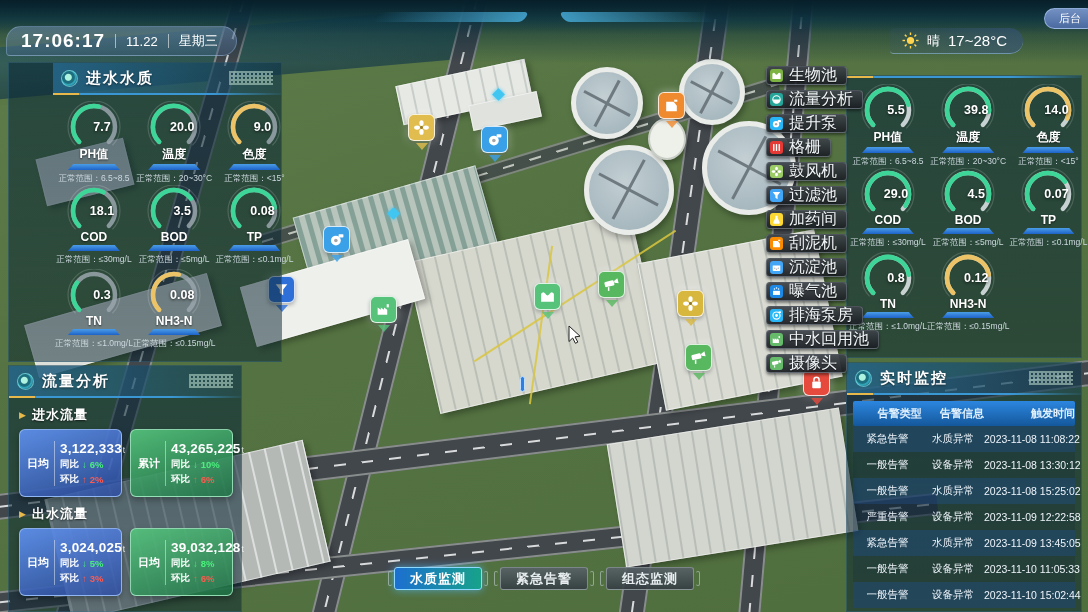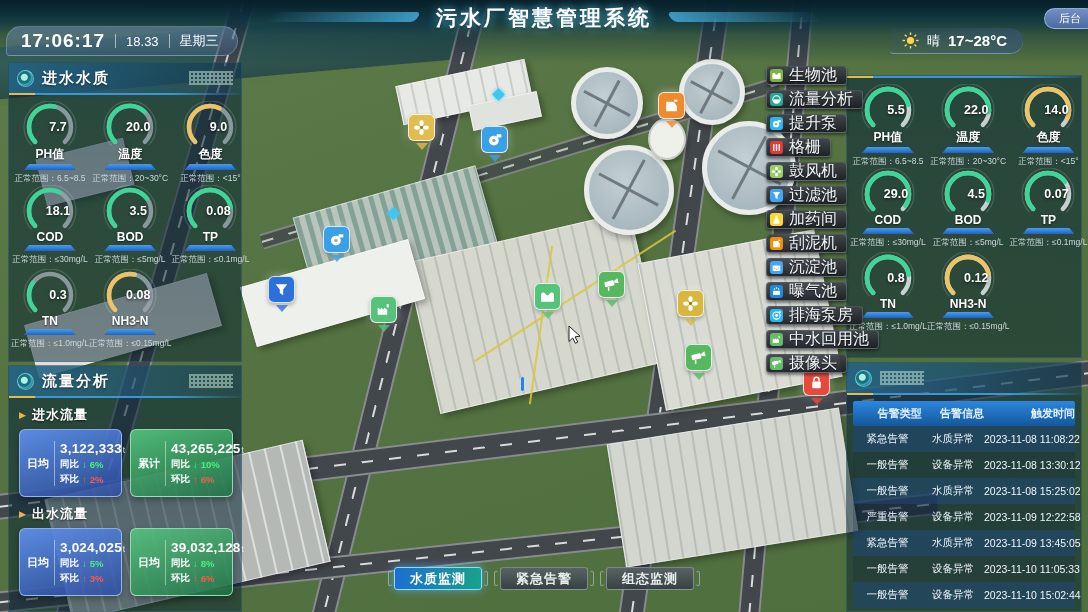--- a/index.html
+++ b/index.html
@@ -54,21 +54,21 @@
   .clockbar{position:absolute;left:6px;top:26px;height:30px;z-index:41;display:flex;align-items:center;gap:10px;padding:0 18px 0 14px;
     border-radius:15px 15px 15px 4px;background:linear-gradient(180deg,rgba(130,160,200,.45),rgba(70,100,145,.35));
     border:1px solid rgba(170,200,240,.35);color:#fff;}
   .clock-time{font-size:19px;font-weight:bold;letter-spacing:1px;}
   .clock-date,.clock-week{font-size:13px;}
   .vsep{width:1px;height:14px;background:rgba(255,255,255,.55);}
 
   .weatherbar{position:absolute;right:65px;top:28px;height:26px;z-index:41;display:flex;align-items:center;gap:8px;padding:0 16px 0 12px;
     border-radius:4px 14px 14px 4px;background:linear-gradient(90deg,rgba(55,85,125,.15),rgba(55,85,125,.6));
     border-bottom:1px solid rgba(150,195,235,.55);color:#fff;}
-  .weather-cond{font-size:13px;} .weather-temp{font-size:15px;font-weight:bold;}
+  .weather-cond{font-size:13px;} .weather-temp{font-size:15px;font-weight:normal;}
   .backstage{position:absolute;right:-8px;top:8px;z-index:41;padding:2px 14px;border-radius:11px;font-size:11px;color:#fff;
     background:linear-gradient(180deg,#7390c2,#4a6aa0);border:1px solid rgba(185,210,250,.6);cursor:pointer;}
 
   
   .panel{position:absolute;z-index:30;background:linear-gradient(180deg,rgba(10,42,56,.62),rgba(8,34,46,.5));
     border:1px solid rgba(90,160,200,.22);}
   .panel-head{display:flex;align-items:center;gap:8px;height:30px;padding:0 8px;
     background:linear-gradient(90deg,rgba(40,110,150,.75),rgba(40,110,150,.12));}
   .ph-icon{width:17px;height:17px;border-radius:50%;flex:0 0 auto;
     background:radial-gradient(circle at 42% 42%,#aef3e0 0 3px,#1d6e7e 4px 6px,#2fa3b8 7px 8px,rgba(40,140,160,.25) 9px);
@@ -262,28 +262,27 @@
             <rect x="4" y="7" width="8" height="6.5" rx="1" fill="#fff"></rect>
             <path d="M5.6 7V5.4a2.4 2.4 0 0 1 4.8 0V7" fill="none" stroke="#fff" stroke-width="1.4"></path>
           </svg>
           <span class="mk-tri" style="border-top-color: rgb(230, 74, 60);"></span>
         </div>
       </div>
   </div>
 
   <div class="topbar">
     <div class="wing l"></div>
-    <div class="page-title">污水厂智慧管理系统</div>
     <div class="wing r"></div>
   </div>
 
   <div class="clockbar">
     <span class="clock-time">17:06:17</span>
     <span class="vsep"></span>
-    <span class="clock-date">18.33</span>
+    <span class="clock-date">11.22</span>
     <span class="vsep"></span>
     <span class="clock-week">星期三</span>
   </div>
 
   <div class="weatherbar">
     <span style="display:flex;">
       <svg width="17" height="17" viewBox="0 0 17 17">
           <circle cx="8.5" cy="8.5" r="3.6" fill="#ffd54f"></circle>
       <g stroke="#ffd54f" stroke-width="1.4">
             <line x1="8.5" y1="0.5" x2="8.5" y2="3"></line>
@@ -296,21 +295,21 @@
             <line x1="2.8" y1="14.2" x2="4.6" y2="12.4"></line>
           </g>
         </svg>
     </span>
     <span class="weather-cond">晴</span>
     <span class="weather-temp">17~28°C</span>
   </div>
 
   <div class="backstage">后台</div>
 
-  <div class="panel" style="left:8px;top:62px;width:234px;height:300px;">
+  <div class="panel" style="left:8px;top:62px;width:274px;height:300px;padding-left:44px;">
     <div class="panel-head">
       <span class="ph-icon"></span>
       <span class="ph-title">进水水质</span>
       <span class="ph-dots"></span>
     </div>
     <div class="ph-underline"></div>
     <div class="gauge-grid" id="inlet-gauges">
         <div class="gauge">
           <svg width="58" height="54">
             <path d="M10.62 44.38 A26 26 0 1 1 47.38 44.38" stroke="rgba(255,255,255,.16)" stroke-width="1.2" fill="none"></path>
@@ -506,21 +505,21 @@
           <div class="g-label">PH值</div>
           <div class="g-ribbon"></div>
           <div class="g-range">正常范围：6.5~8.5</div>
         </div>
         <div class="gauge">
           <svg width="58" height="54">
             <path d="M10.62 44.38 A26 26 0 1 1 47.38 44.38" stroke="rgba(255,255,255,.16)" stroke-width="1.2" fill="none"></path>
             <path d="M14.15 40.85 A21 21 0 1 1 43.85 40.85" stroke="#e4eaec" stroke-opacity=".85" stroke-width="4.5" fill="none" stroke-linecap="round"></path>
             <path d="M14.15 40.85 A21 21 0 1 1 49.94 27.65" stroke="#3ed598" stroke-width="4.5" fill="none" stroke-linecap="round"></path>
           </svg>
-          <div class="g-val">22.0</div>
+          <div class="g-val">39.8</div>
           <div class="g-label">温度</div>
           <div class="g-ribbon"></div>
           <div class="g-range">正常范围：20~30°C</div>
         </div>
         <div class="gauge">
           <svg width="58" height="54">
             <path d="M10.62 44.38 A26 26 0 1 1 47.38 44.38" stroke="rgba(255,255,255,.16)" stroke-width="1.2" fill="none"></path>
             <path d="M14.15 40.85 A21 21 0 1 1 43.85 40.85" stroke="#e4eaec" stroke-opacity=".85" stroke-width="4.5" fill="none" stroke-linecap="round"></path>
             <path d="M14.15 40.85 A21 21 0 1 1 48.27 34.34" stroke="#ecc467" stroke-width="4.5" fill="none" stroke-linecap="round"></path>
           </svg>
@@ -583,20 +582,21 @@
           <div class="g-label">NH3-N</div>
           <div class="g-ribbon"></div>
           <div class="g-range">正常范围：≤0.15mg/L</div>
         </div>
       </div>
   </div>
 
   <div class="panel" style="left:846px;top:362px;width:236px;height:250px;">
     <div class="panel-head">
       <span class="ph-icon"></span>
+      <span class="ph-title">实时监控</span>
       <span class="ph-dots"></span>
     </div>
     <div class="ph-underline"></div>
     <div class="at-head" id="alarm-cols">
         <span class="c0">告警类型</span>
         <span class="c1">告警信息</span>
         <span class="c2">触发时间</span>
       </div>
     <div id="alarm-rows">
         <div class="at-row">

